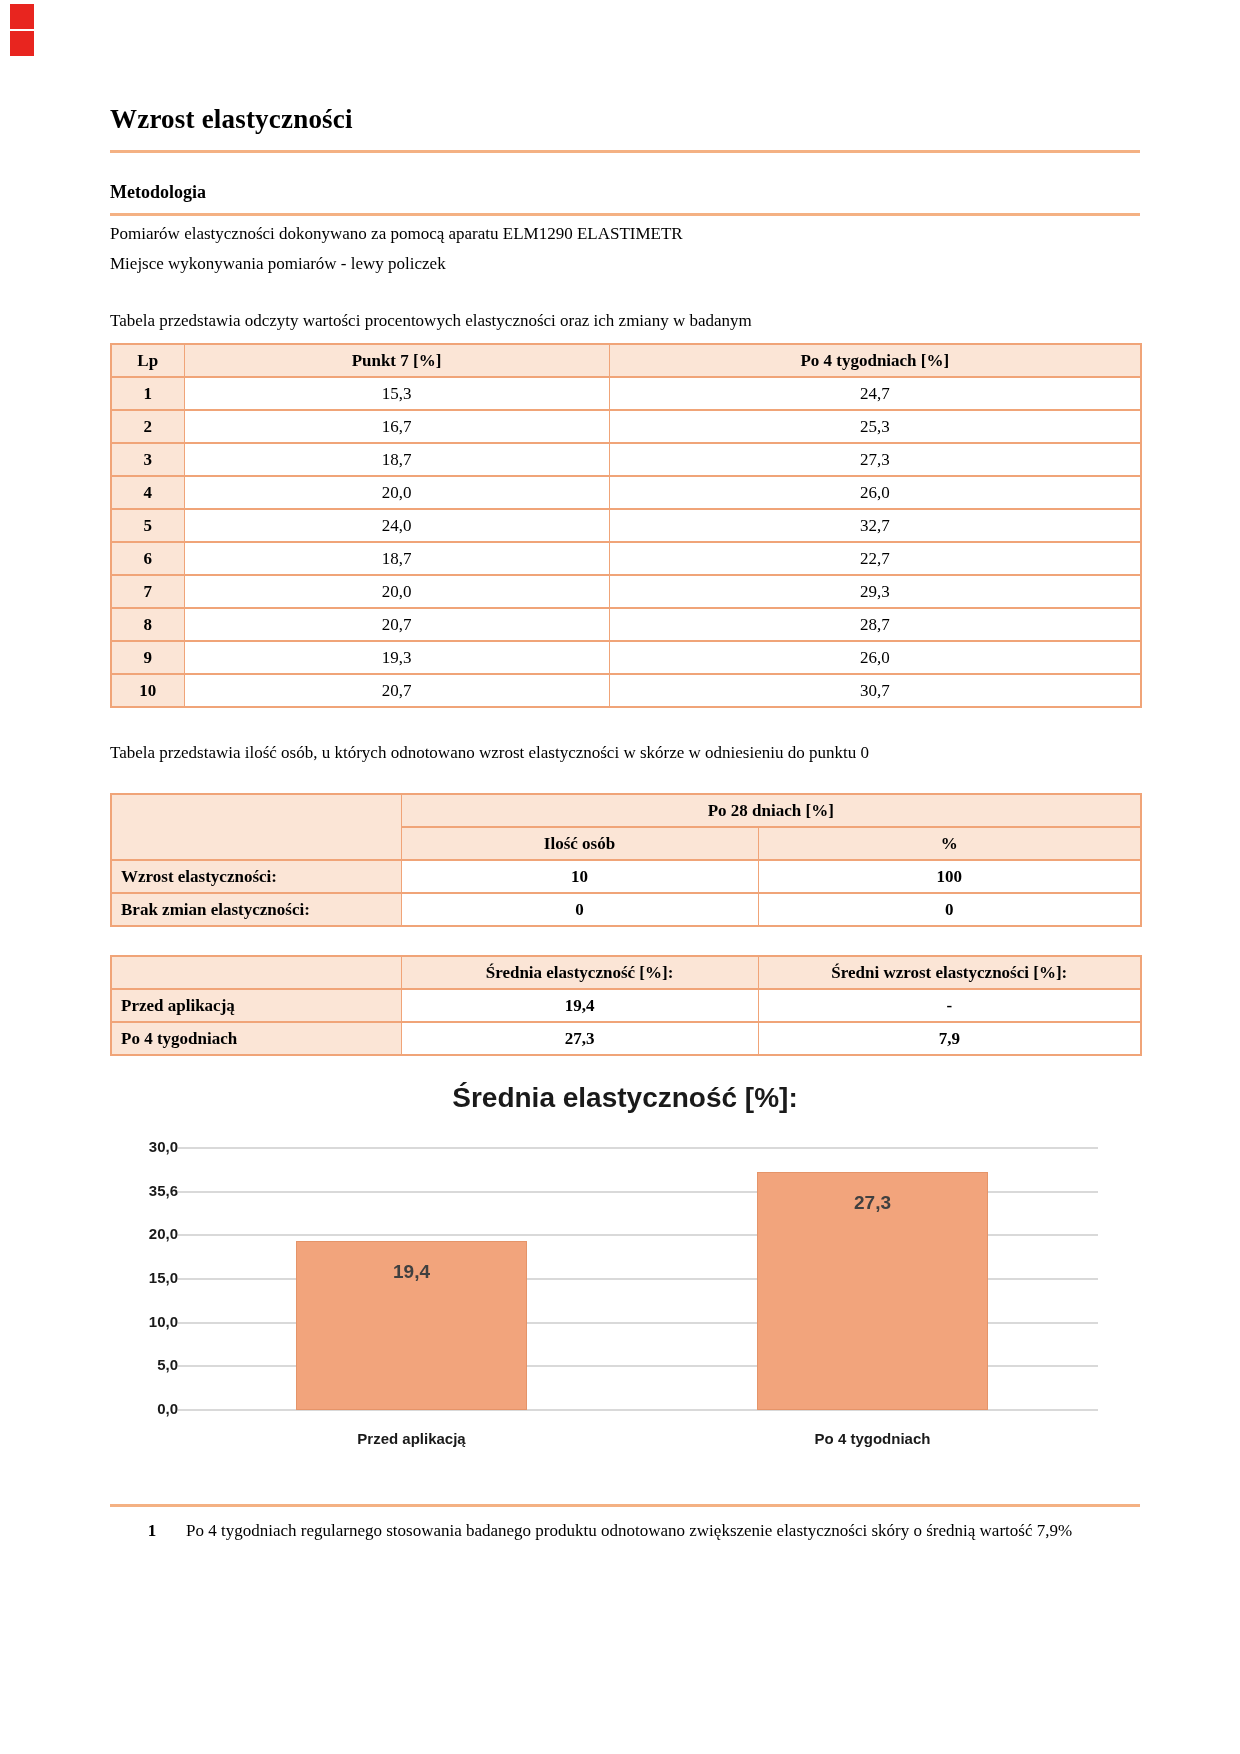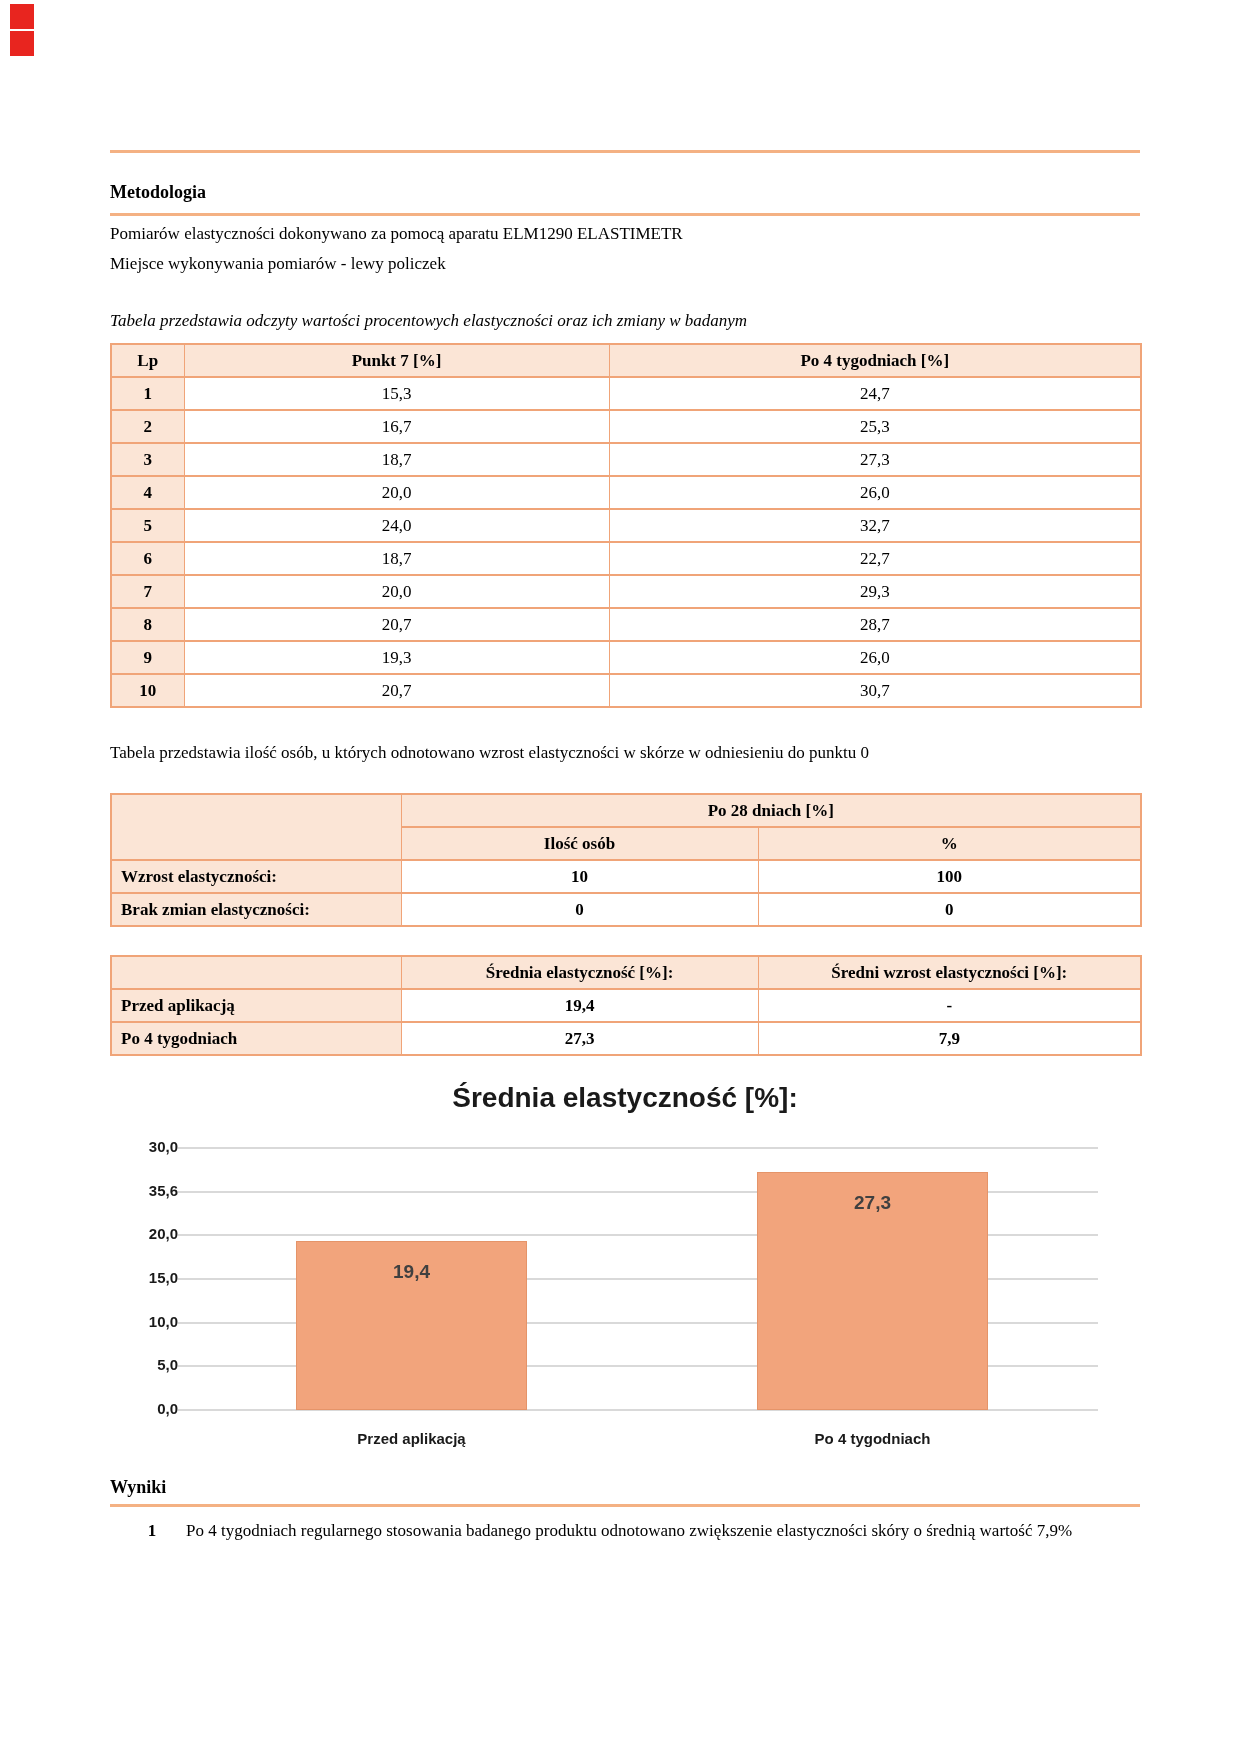--- a/index.html
+++ b/index.html
@@ -24,21 +24,21 @@
   .rule1 { top:150px; }
   .rule2 { top:213px; }
   .rule3 { top:1504px; }
   .sub-heading { font-size:18px; font-weight:bold; }
   .metodologia { top:182px; }
   .wyniki { top:1477px; }
 
   .body-line { font-size:17px; }
   .p1 { top:224px; }
   .p2 { top:254px; }
-  .caption1 { top:311px;font-style:italic; }
+  .caption1 { top:311px; }
   .caption2 { top:727px;margin-top:16px; }
 
   
   table { border-collapse:collapse; width:1030px; table-layout:fixed;
           font-size:17px; }
   td, th { border:1px solid #f0a478; border-top:2px solid #f0a478; border-bottom:2px solid #f0a478;
            padding:4px 6px; text-align:center; height:23px; overflow:hidden; white-space:nowrap; }
   table { border:2px solid #f0a478; }
   th, .shade { background:#fbe5d6; font-weight:bold; }
   .label-cell { background:#fbe5d6; font-weight:bold; text-align:left; padding-left:9px; }
@@ -70,20 +70,21 @@
   .result-text { margin-left:10px; width:945px; font-size:17px; line-height:30px; }
 </style>
 </head>
 <body>
 
 <div class="page">
 
   <div class="red-mark m1"></div>
   <div class="red-mark m2"></div>
 
+  <div class="abs doc-title">Wzrost elastyczności</div>
   <div class="abs rule rule1"></div>
 
   <div class="abs sub-heading metodologia">Metodologia</div>
   <div class="abs rule rule2"></div>
   <div class="abs body-line p1">Pomiarów elastyczności dokonywano za pomocą aparatu ELM1290 ELASTIMETR</div>
   <div class="abs body-line p2">Miejsce wykonywania pomiarów - lewy policzek</div>
 
   <div class="abs body-line caption1">Tabela przedstawia odczyty wartości procentowych elastyczności oraz ich zmiany w badanym</div>
 
   <table class="abs tbl1">
@@ -225,21 +226,20 @@
       <div class="gridline" style="top: -1px;"></div>
       <div class="ytick" style="top: -10px;">30,0</div>
       <div class="bar" style="left: 186px; width: 231px; top: 93px; height: 169px; background: rgb(242, 164, 124);"></div>
       <div class="bar-label" style="left: 186px; width: 231px; top: 113px; color: rgb(64, 64, 64);">19,4</div>
       <div class="xtick" style="left: 186px; width: 231px; top: 282px;">Przed aplikacją</div>
       <div class="bar" style="left: 647px; width: 231px; top: 24px; height: 238px; background: rgb(242, 164, 124);"></div>
       <div class="bar-label" style="left: 647px; width: 231px; top: 44px; color: rgb(64, 64, 64);">27,3</div>
       <div class="xtick" style="left: 647px; width: 231px; top: 282px;">Po 4 tygodniach</div>
     </div>
 
-  <div class="abs sub-heading wyniki">Wyniki</div>
   <div class="abs rule rule3"></div>
 
   <div class="abs result-row">
     <div class="result-num">1</div>
     <div class="result-text">Po 4 tygodniach regularnego stosowania badanego produktu odnotowano zwiększenie elastyczności skóry o średnią wartość 7,9%</div>
   </div>
 
 </div>
 
 </body></html>

